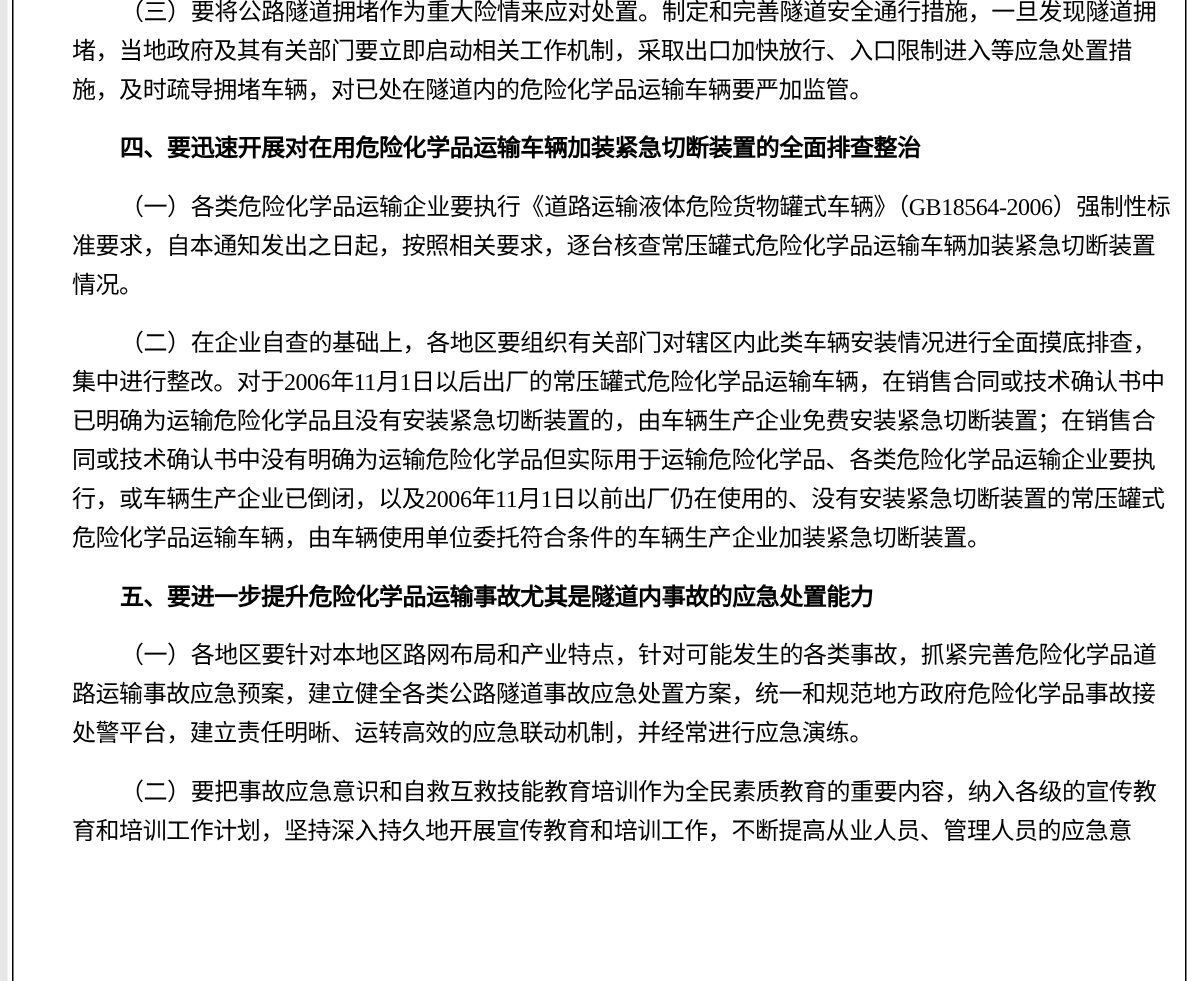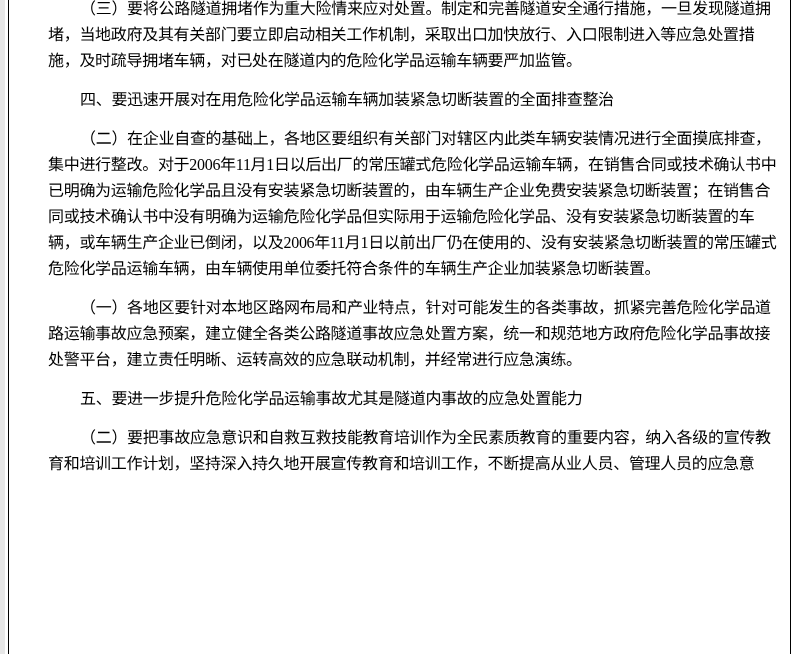--- a/index.html
+++ b/index.html
@@ -45,30 +45,31 @@
   }
   .content p.para {
     margin: 13px 0;
     text-indent: 2em;
   }
   .content p.para:first-child {
     margin-top: 0;
   }
   
   .content p.heading {
-    font-weight: normal;
+    font-weight: bold;
   }
 </style>
 </head>
 <body>
 
 <div class="left-strip"></div>
 
 <div class="page">
   <div class="content">
       <p class="para body">（三）要将公路隧道拥堵作为重大险情来应对处置。制定和完善隧道安全通行措施，一旦发现隧道拥堵，当地政府及其有关部门要立即启动相关工作机制，采取出口加快放行、入口限制进入等应急处置措施，及时疏导拥堵车辆，对已处在隧道内的危险化学品运输车辆要严加监管。</p>
       <p class="para heading">四、要迅速开展对在用危险化学品运输车辆加装紧急切断装置的全面排查整治</p>
-      <p class="para body">（二）在企业自查的基础上，各地区要组织有关部门对辖区内此类车辆安装情况进行全面摸底排查，集中进行整改。对于2006年11月1日以后出厂的常压罐式危险化学品运输车辆，在销售合同或技术确认书中已明确为运输危险化学品且没有安装紧急切断装置的，由车辆生产企业免费安装紧急切断装置；在销售合同或技术确认书中没有明确为运输危险化学品但实际用于运输危险化学品、没有安装紧急切断装置的车辆，或车辆生产企业已倒闭，以及2006年11月1日以前出厂仍在使用的、没有安装紧急切断装置的常压罐式危险化学品运输车辆，由车辆使用单位委托符合条件的车辆生产企业加装紧急切断装置。</p>
+      <p class="para body">（一）各类危险化学品运输企业要执行《道路运输液体危险货物罐式车辆》（GB18564-2006）强制性标准要求，自本通知发出之日起，按照相关要求，逐台核查常压罐式危险化学品运输车辆加装紧急切断装置情况。</p>
+      <p class="para body">（二）在企业自查的基础上，各地区要组织有关部门对辖区内此类车辆安装情况进行全面摸底排查，集中进行整改。对于2006年11月1日以后出厂的常压罐式危险化学品运输车辆，在销售合同或技术确认书中已明确为运输危险化学品且没有安装紧急切断装置的，由车辆生产企业免费安装紧急切断装置；在销售合同或技术确认书中没有明确为运输危险化学品但实际用于运输危险化学品、各类危险化学品运输企业要执行，或车辆生产企业已倒闭，以及2006年11月1日以前出厂仍在使用的、没有安装紧急切断装置的常压罐式危险化学品运输车辆，由车辆使用单位委托符合条件的车辆生产企业加装紧急切断装置。</p>
+      <p class="para heading">五、要进一步提升危险化学品运输事故尤其是隧道内事故的应急处置能力</p>
       <p class="para body">（一）各地区要针对本地区路网布局和产业特点，针对可能发生的各类事故，抓紧完善危险化学品道路运输事故应急预案，建立健全各类公路隧道事故应急处置方案，统一和规范地方政府危险化学品事故接处警平台，建立责任明晰、运转高效的应急联动机制，并经常进行应急演练。</p>
-      <p class="para heading">五、要进一步提升危险化学品运输事故尤其是隧道内事故的应急处置能力</p>
       <p class="para body">（二）要把事故应急意识和自救互救技能教育培训作为全民素质教育的重要内容，纳入各级的宣传教育和培训工作计划，坚持深入持久地开展宣传教育和培训工作，不断提高从业人员、管理人员的应急意</p>
     </div>
 </div>
 
 </body></html>

